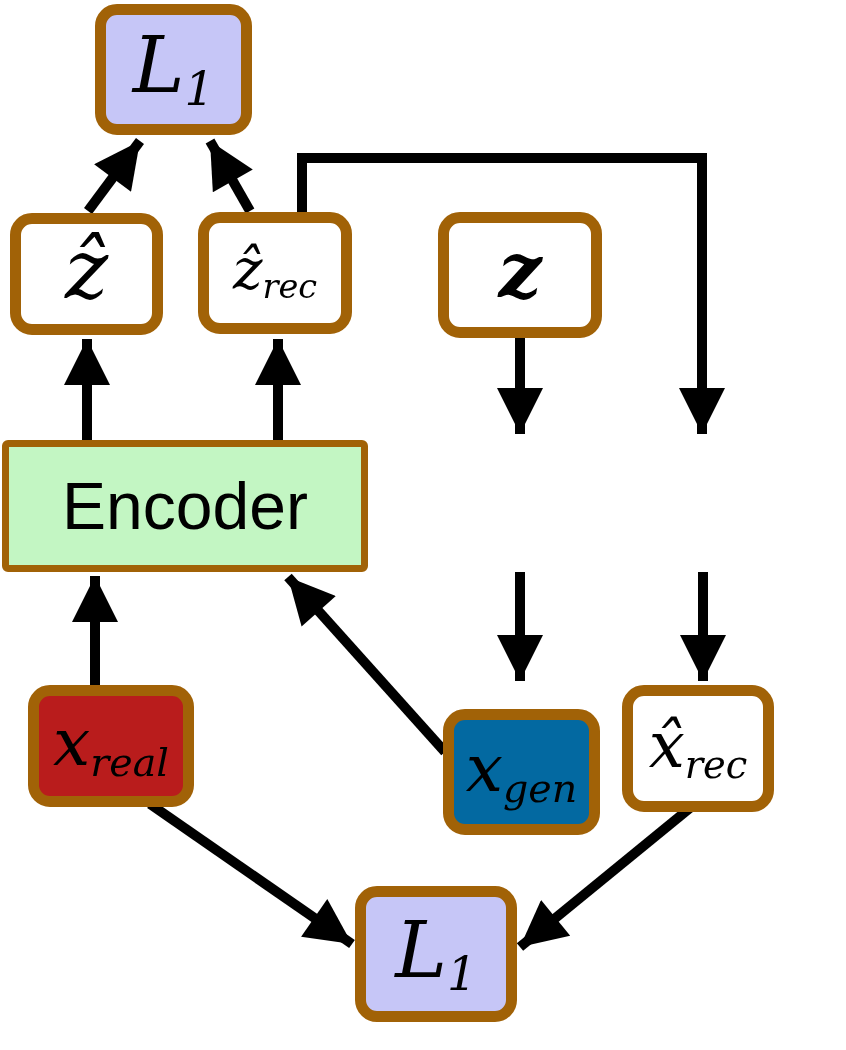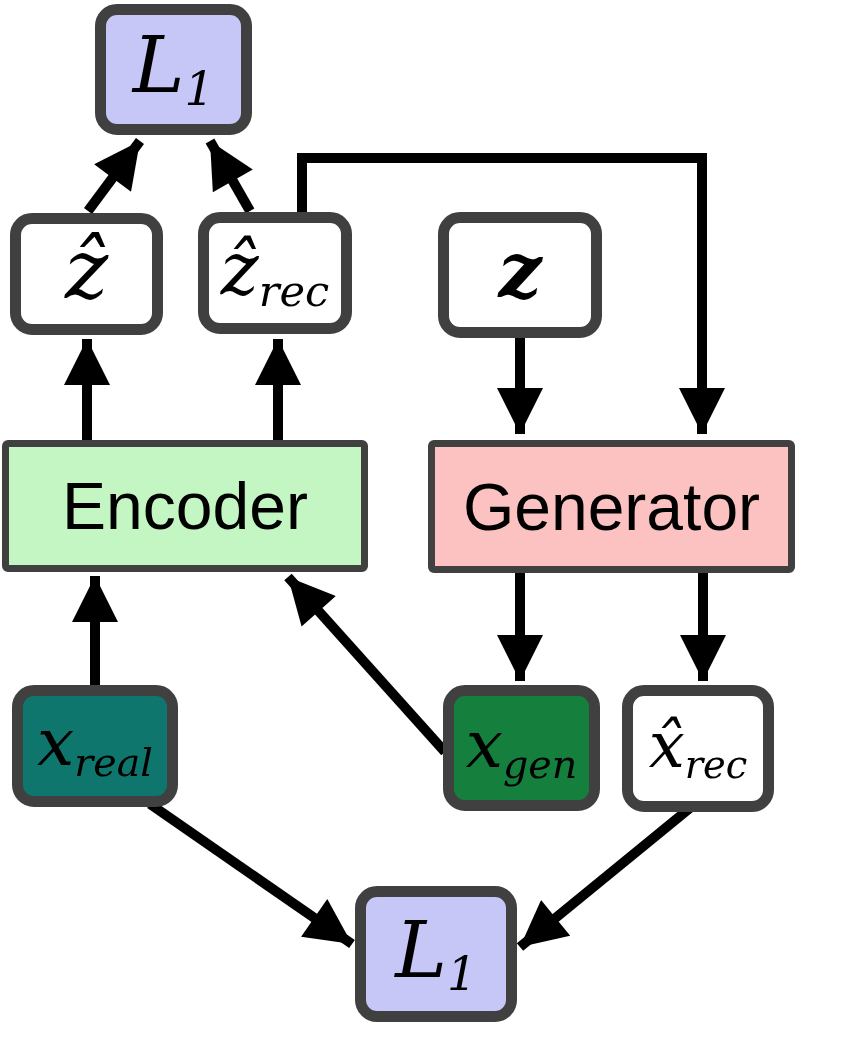--- a/index.html
+++ b/index.html
@@ -10,41 +10,41 @@
     font-family:"DejaVu Serif", serif;
     overflow:hidden;
   }
   #edges{position:absolute;left:0;top:0;width:846px;height:1050px;}
   #edges line, #edges polyline{
     stroke:#000;stroke-width:10;fill:none;stroke-linejoin:miter;stroke-linecap:butt;
   }
   .box{
     position:absolute;
     box-sizing:border-box;
-    border:11px solid #404040;
+    border:11px solid #a16207;
     border-radius:22px;
     background:#fff;
     display:flex;align-items:center;justify-content:center;
     color:#000;
   }
   .block{
     border-width:7px;
     border-radius:6px;
     font-family:"Liberation Sans", sans-serif;
     font-size:66px;
     font-style:normal;
   }
   .math{font-style:italic;line-height:1;}
   .txt{display:inline;white-space:nowrap;}
   .s{font-size:0.6em;vertical-align:-0.28em;}
   .bold{font-weight:700;}
   
   #loss-top   {left:95px; top:4px;  width:157px;height:131px;font-size:78px;}
   #z-hat      {left:10px; top:213px;width:153px;height:122px;font-size:82px;}
-  #z-hat-rec  {left:198px;top:212px;width:154px;height:122px;font-size:72px;}
+  #z-hat-rec  {left:198px;top:212px;width:154px;height:122px;font-size:56px;}
   #z-node     {left:438px;top:212px;width:164px;height:126px;font-size:76px;}
   #encoder    {left:2px;  top:440px;width:366px;height:132px;}
   #generator  {left:428px;top:440px;width:367px;height:133px;}
   #x-real     {left:12px; top:685px;width:166px;height:122px;font-size:66px;}
   #x-gen      {left:443px;top:685px;width:157px;height:126px;font-size:66px;}
   #x-hat-rec  {left:622px;top:685px;width:152px;height:127px;font-size:64px;}
   #loss-bottom{left:355px;top:886px;width:162px;height:136px;font-size:78px;}
 </style>
 </head>
 <body>
@@ -85,29 +85,26 @@
   </div>
 
   <div id="z-node" class="box math" style="background-color: rgb(255, 255, 255);">
     <span class="txt bold"><span class="m">z</span><span class="s"></span></span>
   </div>
 
   <div id="encoder" class="box block" style="background-color: rgb(195, 246, 195);">
     <span class="txt">Encoder</span>
   </div>
 
-  <div id="generator" class="box block" style="background-color: rgb(252, 193, 193);">
-    <span class="txt">Generator</span>
-  </div>
 
-  <div id="x-real" class="box math" style="background-color: #0f766e;">
+  <div id="x-real" class="box math" style="background-color: #b91c1c; margin-left: 16px;">
     <span class="txt"><span class="m">x</span><span class="s">real</span></span>
   </div>
 
-  <div id="x-gen" class="box math" style="background-color: #15803d;">
+  <div id="x-gen" class="box math" style="background-color: #0369a1; margin-top: 24px;">
     <span class="txt"><span class="m">x</span><span class="s">gen</span></span>
   </div>
 
   <div id="x-hat-rec" class="box math" style="background-color: rgb(255, 255, 255);">
     <span class="txt"><span class="m">x̂</span><span class="s">rec</span></span>
   </div>
 
   <div id="loss-bottom" class="box math" style="background-color: rgb(198, 198, 247);">
     <span class="txt"><span class="m">L</span><span class="s">1</span></span>
   </div>

